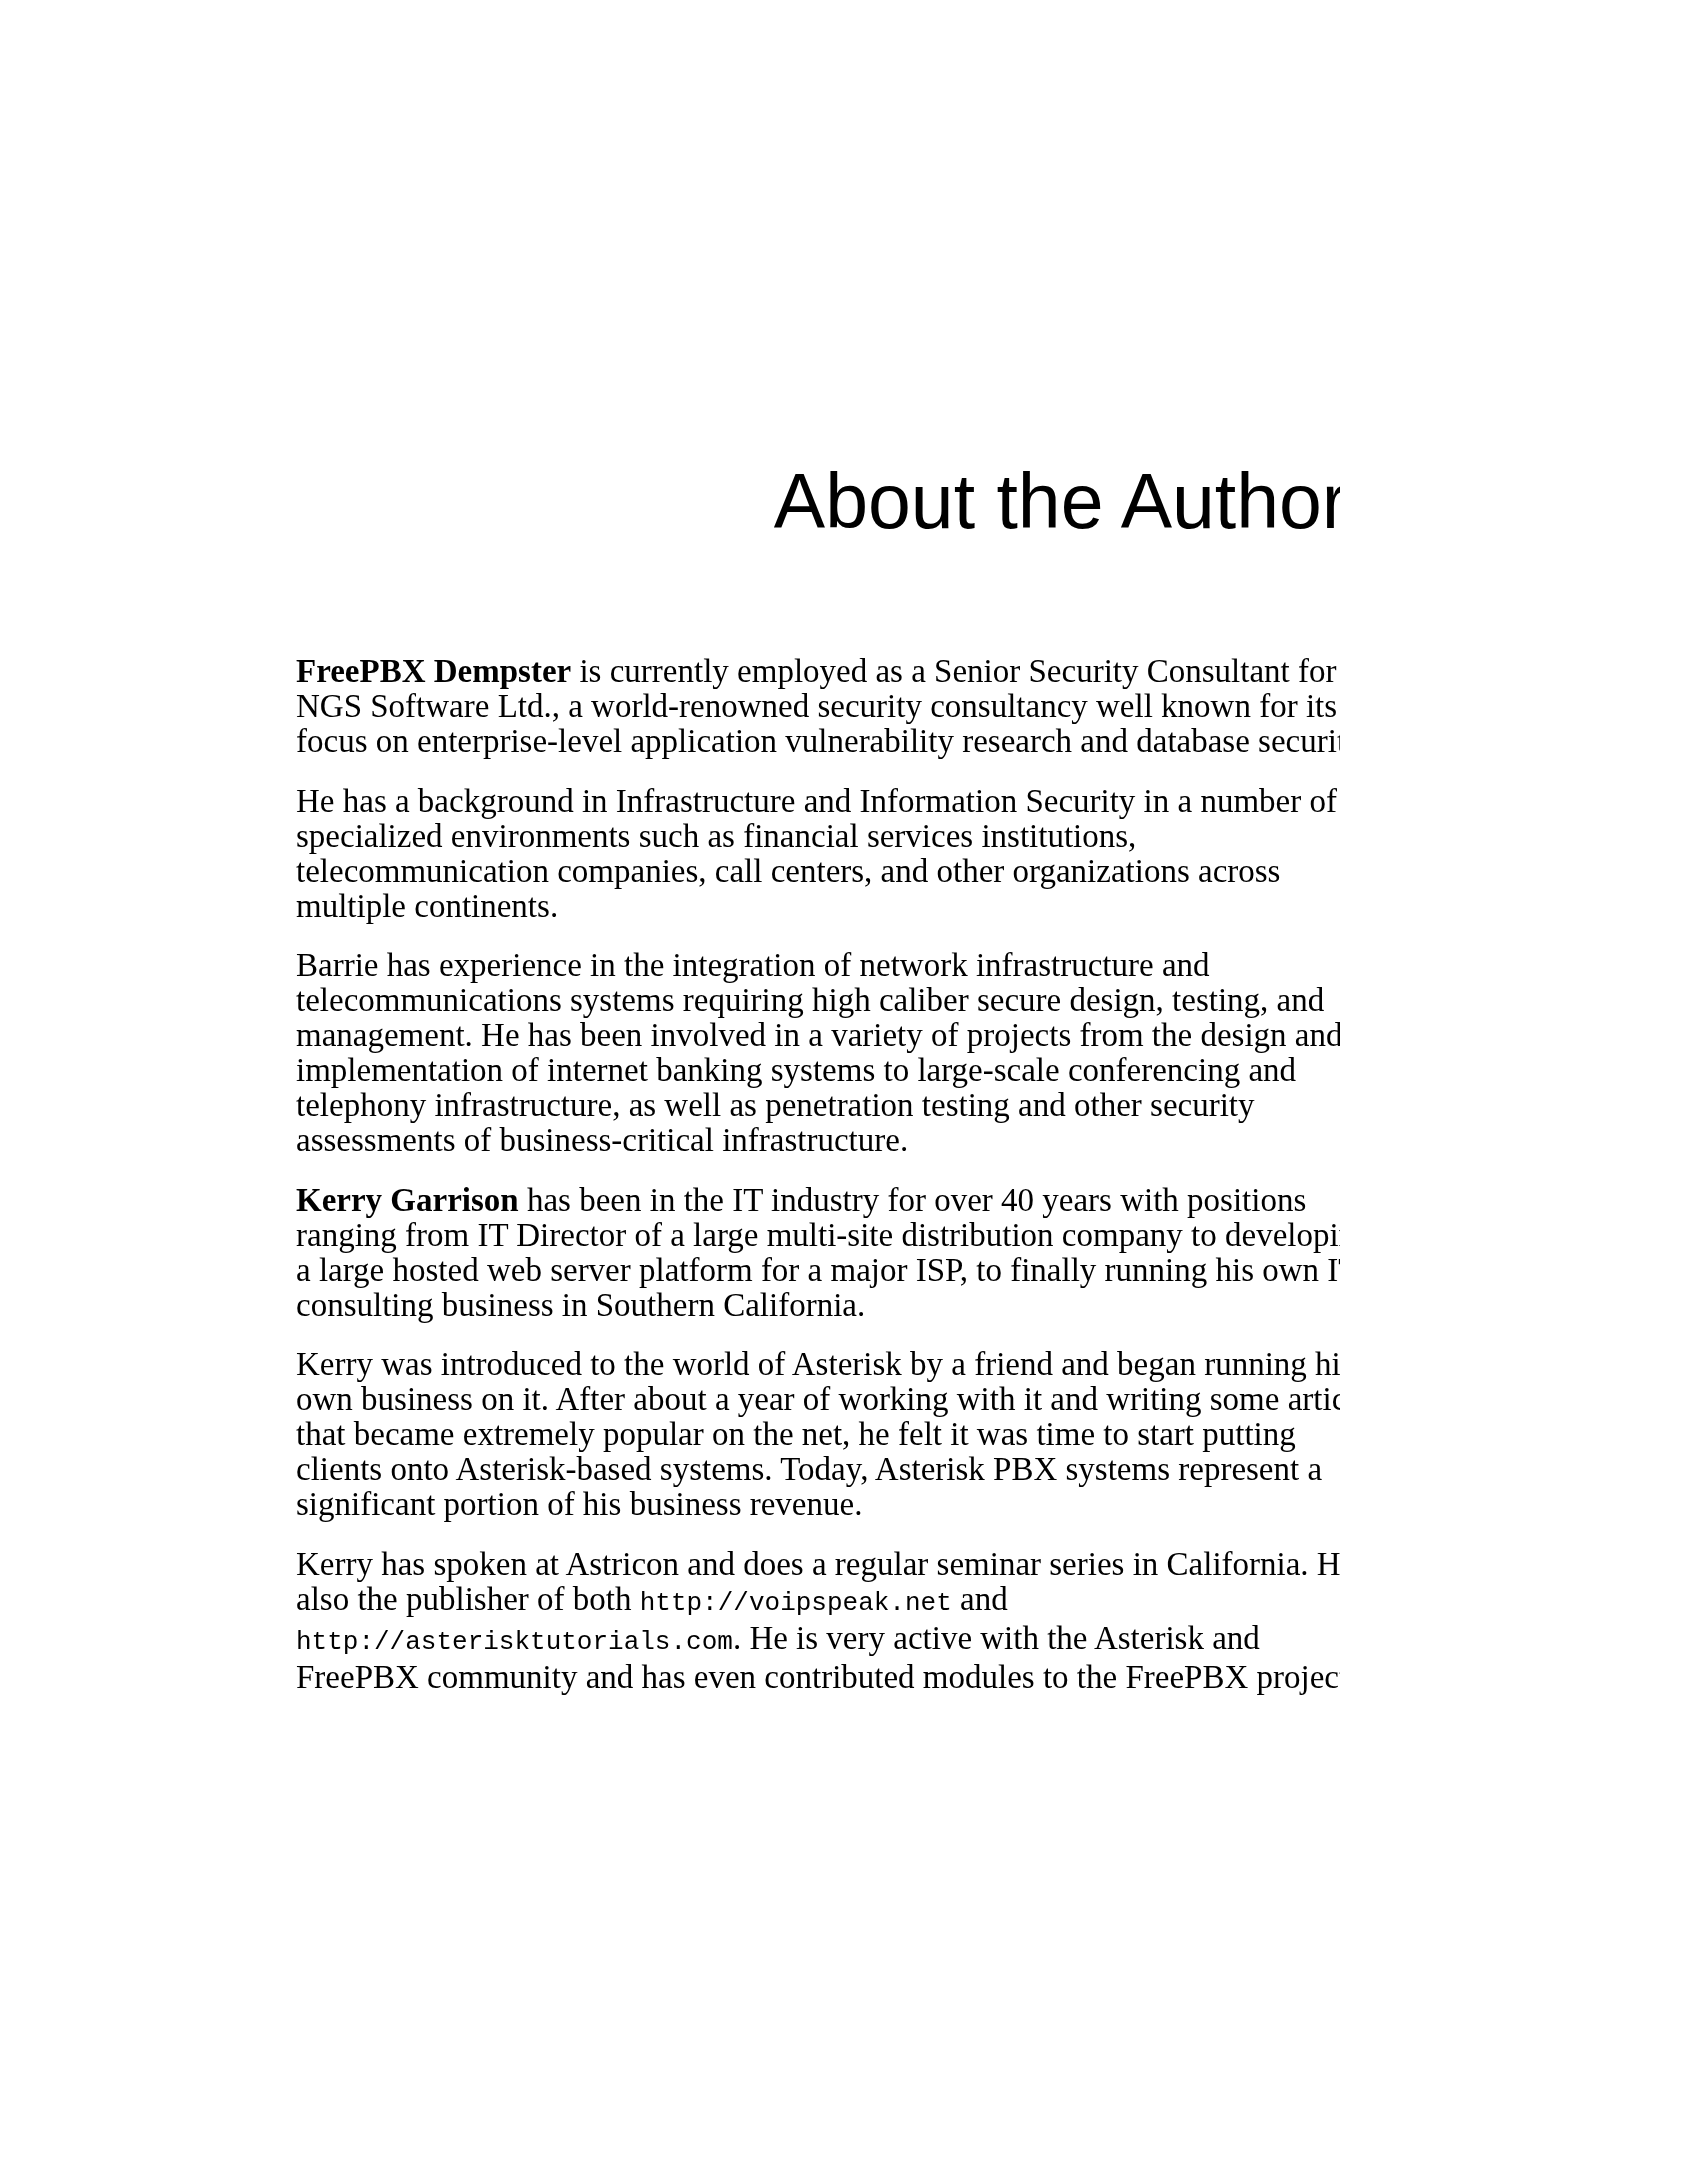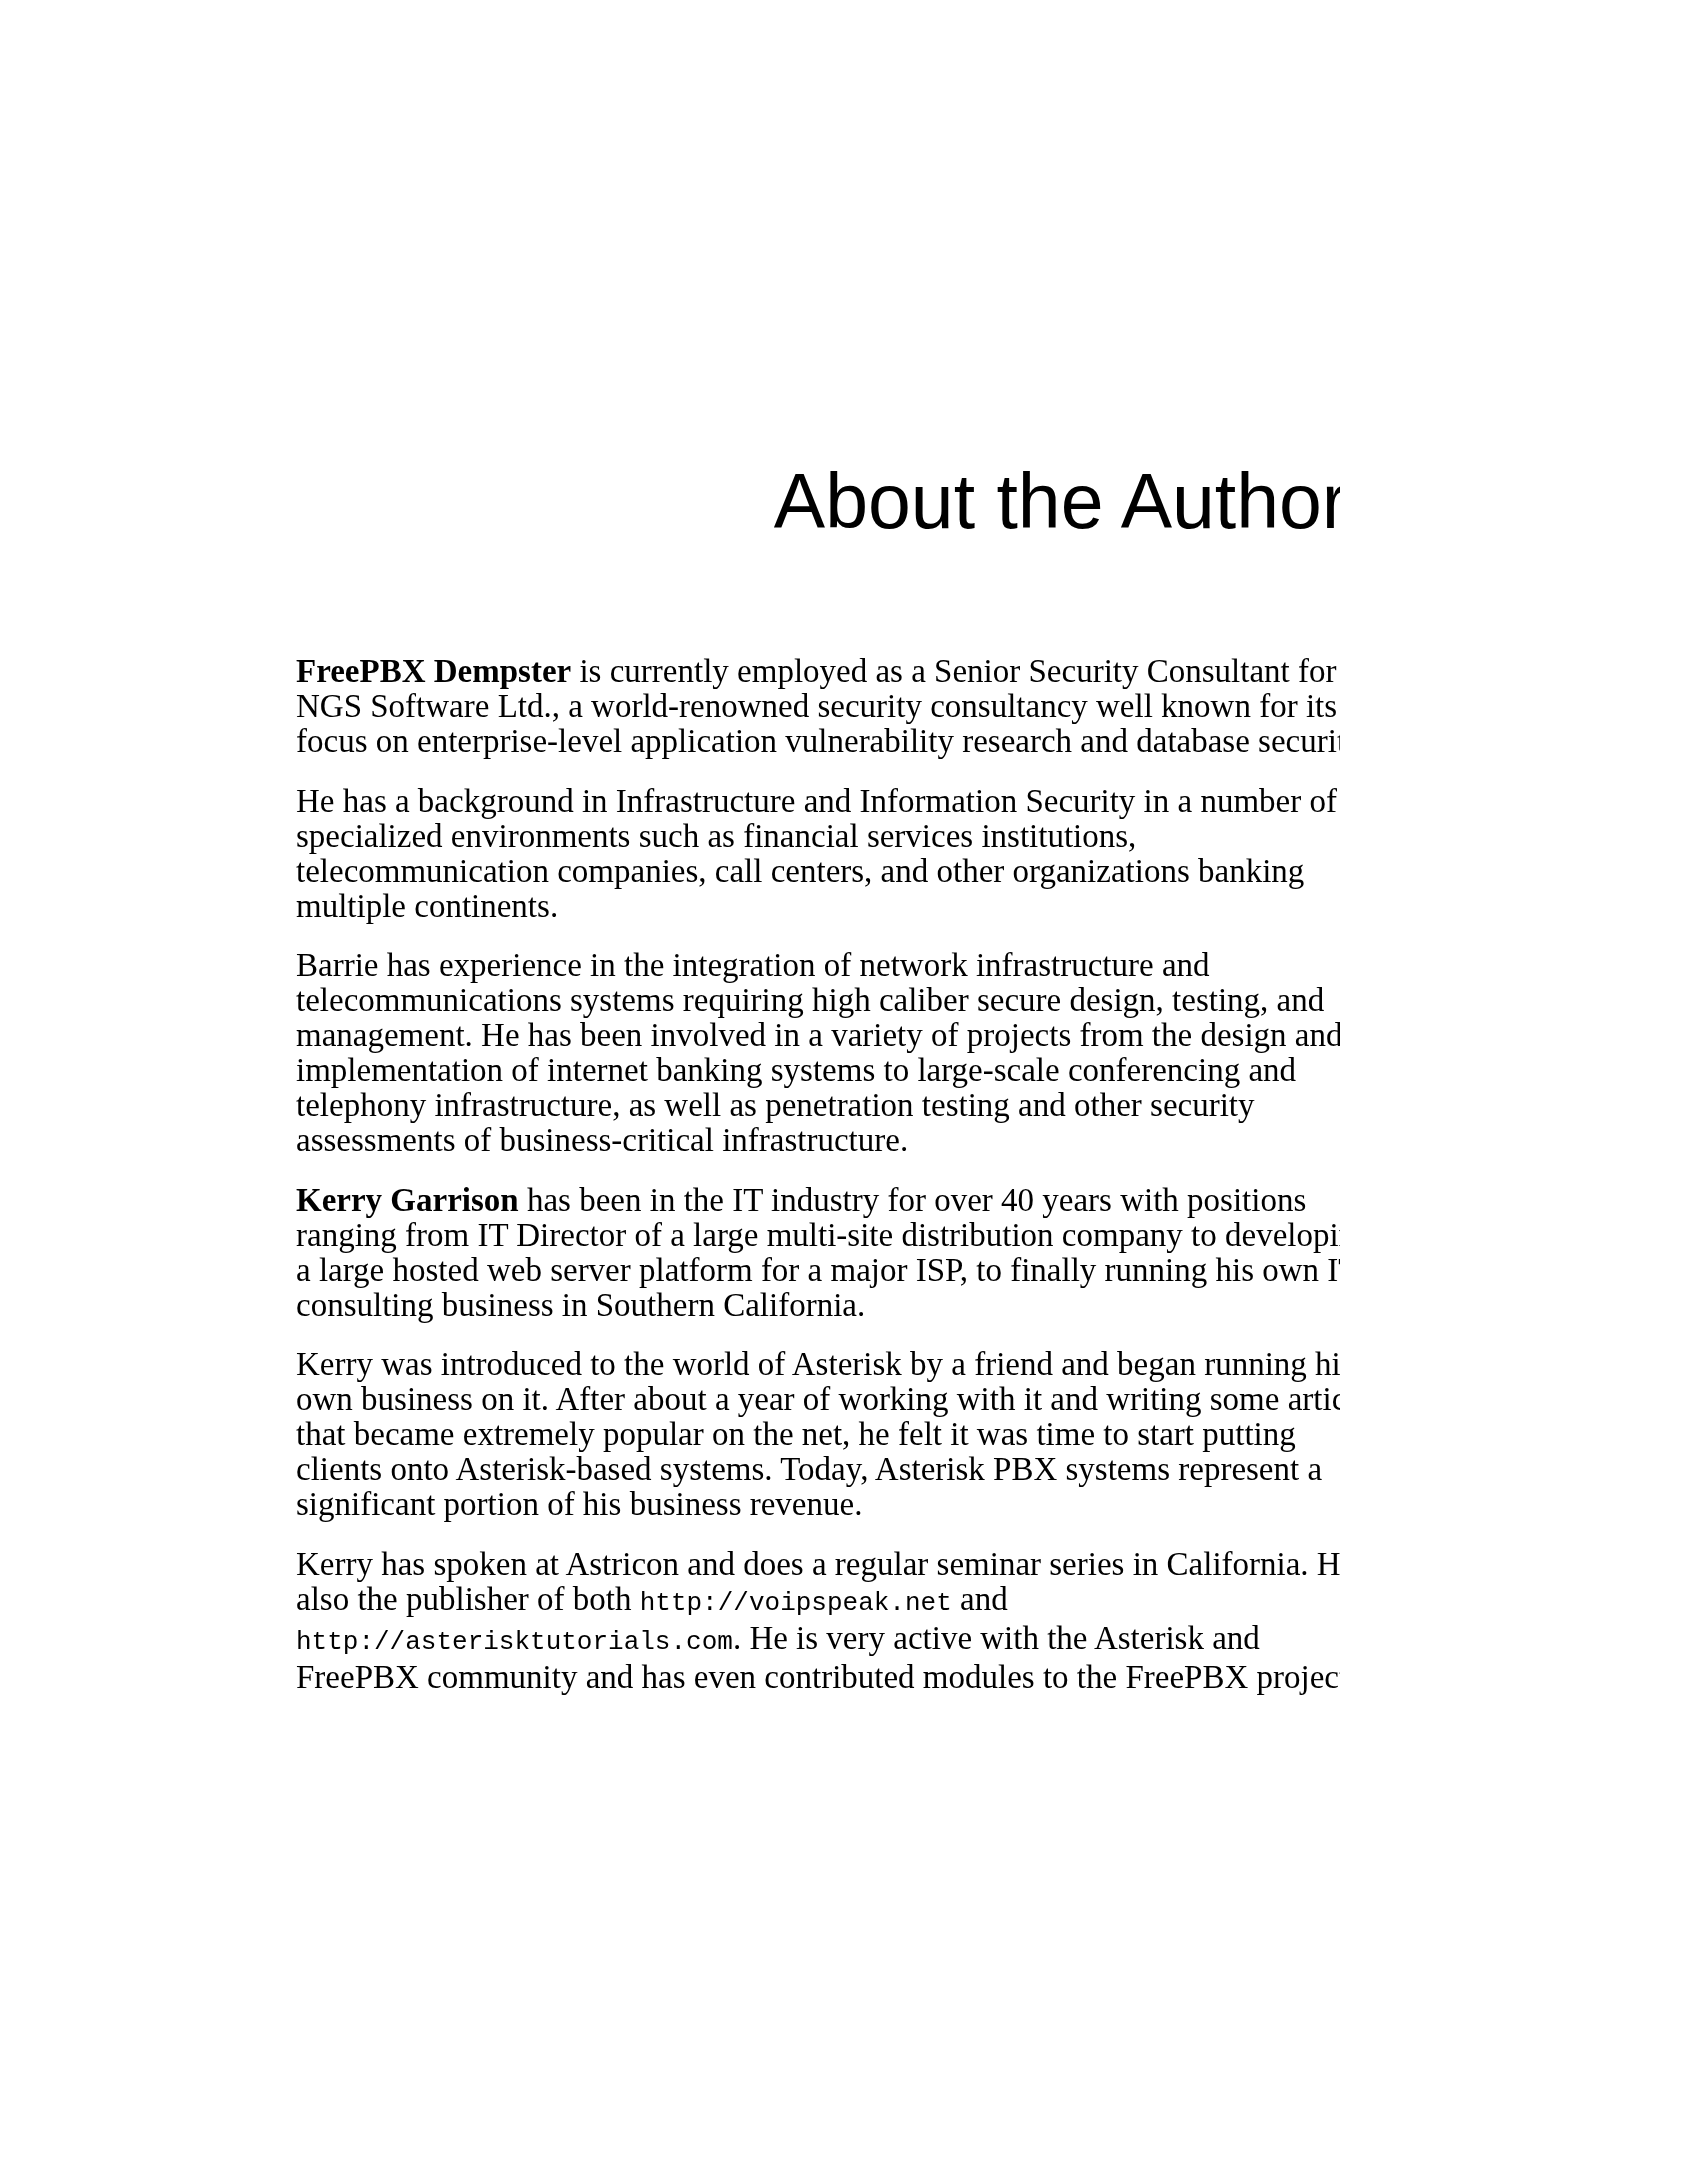--- a/index.html
+++ b/index.html
@@ -53,20 +53,20 @@
     text-align: right;
   }
 </style>
 </head>
 <body>
 
 <div class="page">
   <h1 class="chapter-title">About the Authors</h1>
   <div class="body-text" id="paragraphs">
       <p><span class="seg-bold">FreePBX Dempster</span><span class="seg-regular"> is currently employed as a Senior Security Consultant for NGS Software Ltd., a world-renowned security consultancy well known for its focus on enterprise-level application vulnerability research and database security.</span></p>
-      <p><span class="seg-regular">He has a background in Infrastructure and Information Security in a number of specialized environments such as financial services institutions, telecommunication companies, call centers, and other organizations banking multiple continents.</span></p>
+      <p><span class="seg-regular">He has a background in Infrastructure and Information Security in a number of specialized environments such as financial services institutions, telecommunication companies, call centers, and other organizations across multiple continents.</span></p>
       <p><span class="seg-regular">Barrie has experience in the integration of network infrastructure and telecommunications systems requiring high caliber secure design, testing, and management. He has been involved in a variety of projects from the design and implementation of internet banking systems to large-scale conferencing and telephony infrastructure, as well as penetration testing and other security assessments of business-critical infrastructure.</span></p>
       <p><span class="seg-bold">Kerry Garrison</span><span class="seg-regular"> has been in the IT industry for over 40 years with positions ranging from IT Director of a large multi-site distribution company to developing a large hosted web server platform for a major ISP, to finally running his own IT consulting business in Southern California.</span></p>
       <p><span class="seg-regular">Kerry was introduced to the world of Asterisk by a friend and began running his own business on it. After about a year of working with it and writing some articles that became extremely popular on the net, he felt it was time to start putting clients onto Asterisk-based systems. Today, Asterisk PBX systems represent a significant portion of his business revenue.</span></p>
       <p><span class="seg-regular">Kerry has spoken at Astricon and does a regular seminar series in California. He is also the publisher of both </span><span class="seg-mono">http://voipspeak.net</span><span class="seg-regular"> and </span><span class="seg-mono">http://asterisktutorials.com</span><span class="seg-regular">. He is very active with the Asterisk and FreePBX community and has even contributed modules to the FreePBX project.</span></p>
     </div>
 </div>
 
 
 </body></html>

